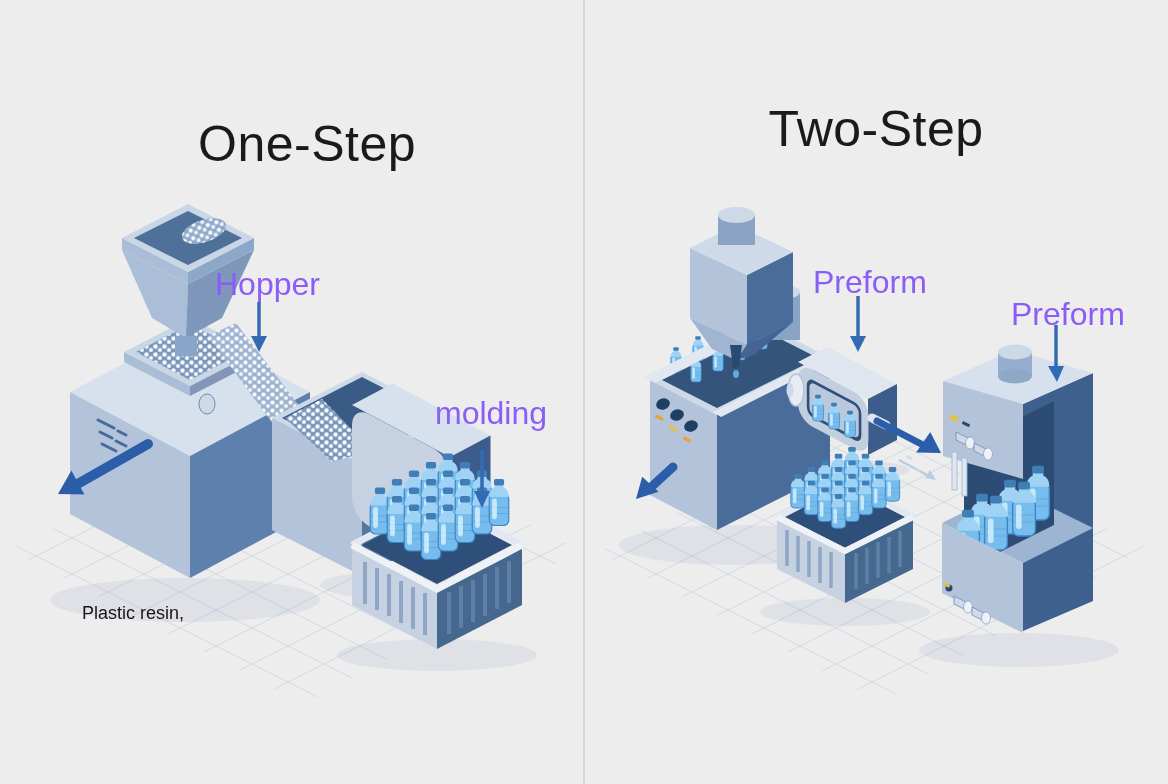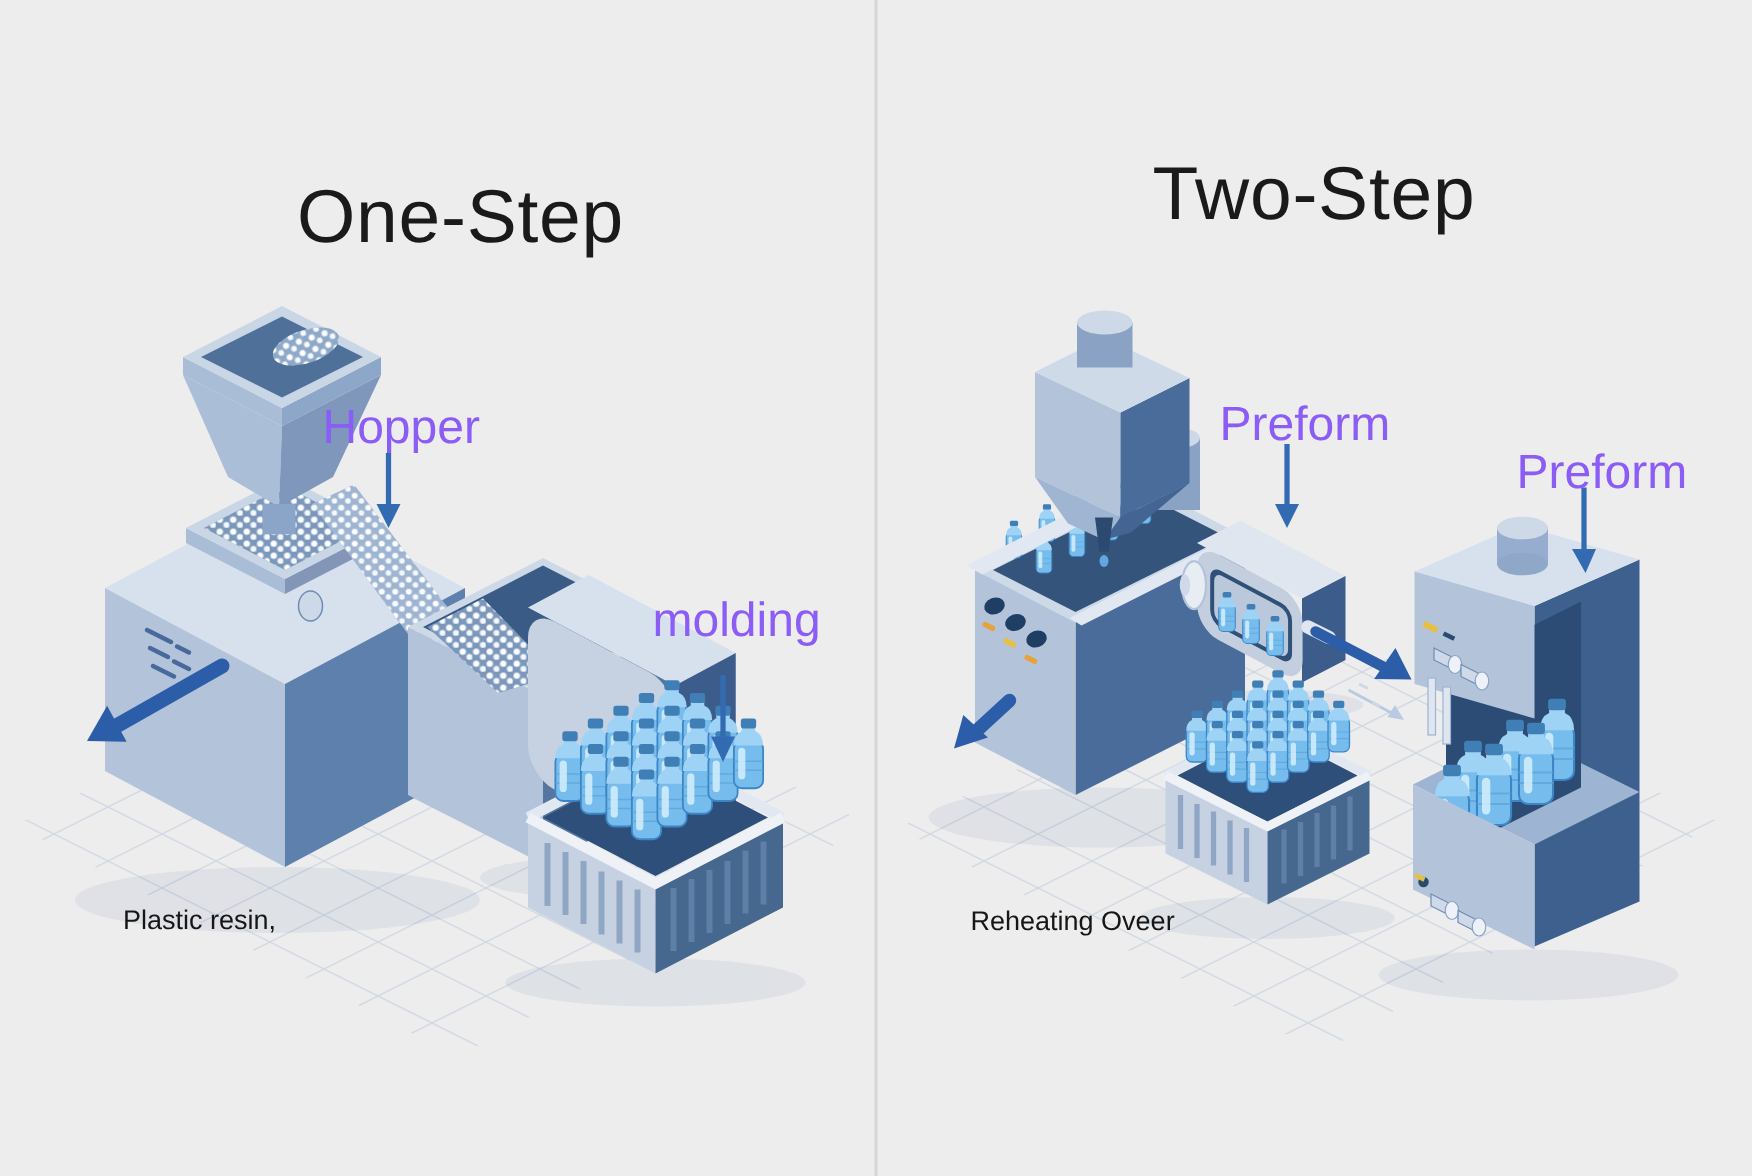--- a/index.html
+++ b/index.html
@@ -349,15 +349,14 @@
 
   <div class="label" style="left:215px;top:266px">Hopper</div>
   <div class="label" style="left:435px;top:395px">molding</div>
 
   <div class="caption" style="left:82px;top:596px">
     <div>Plastic resin,</div>
   </div>
 
   <div class="label" style="left:813px;top:264px">Preform</div>
   <div class="label" style="left:1011px;top:296px">Preform</div>
-  <div class="caption" style="left:647px;top:597px">Reheating Oveer</div>
 
 </div>
 
 </body></html>

